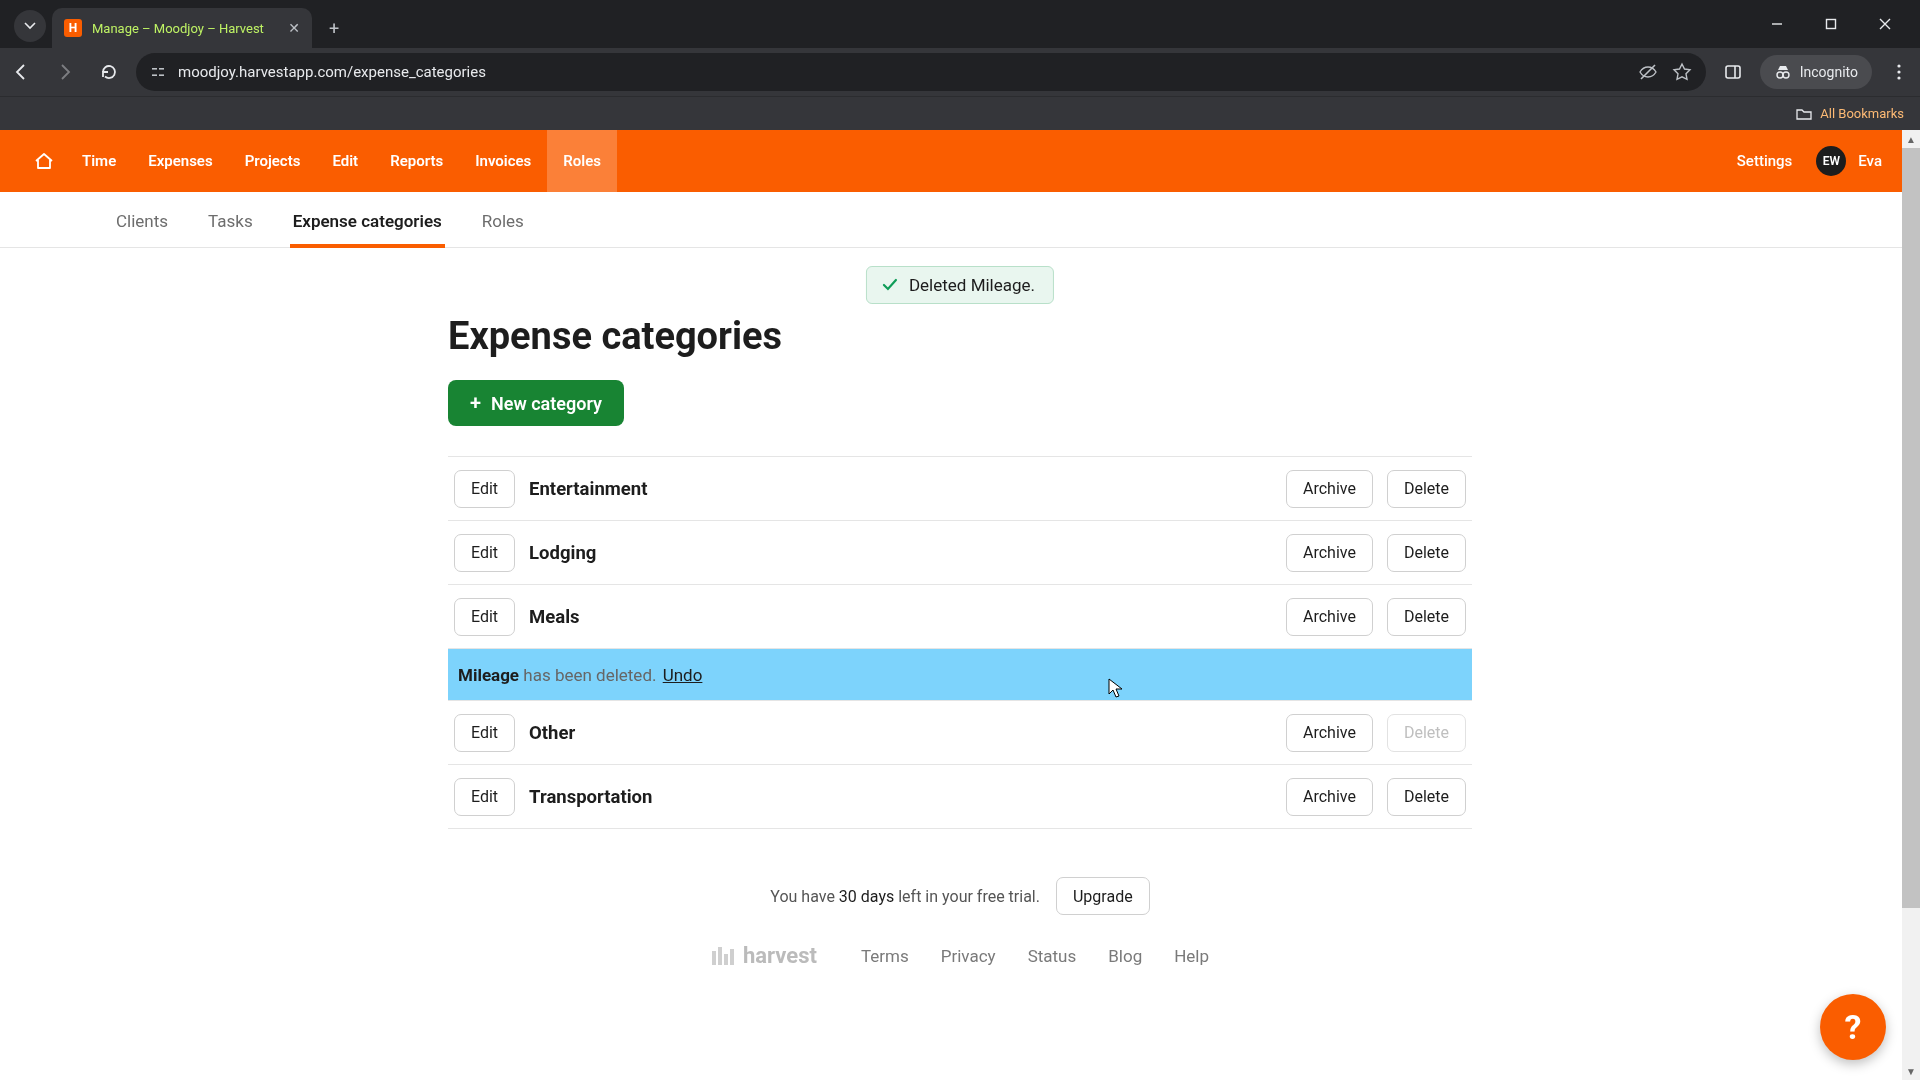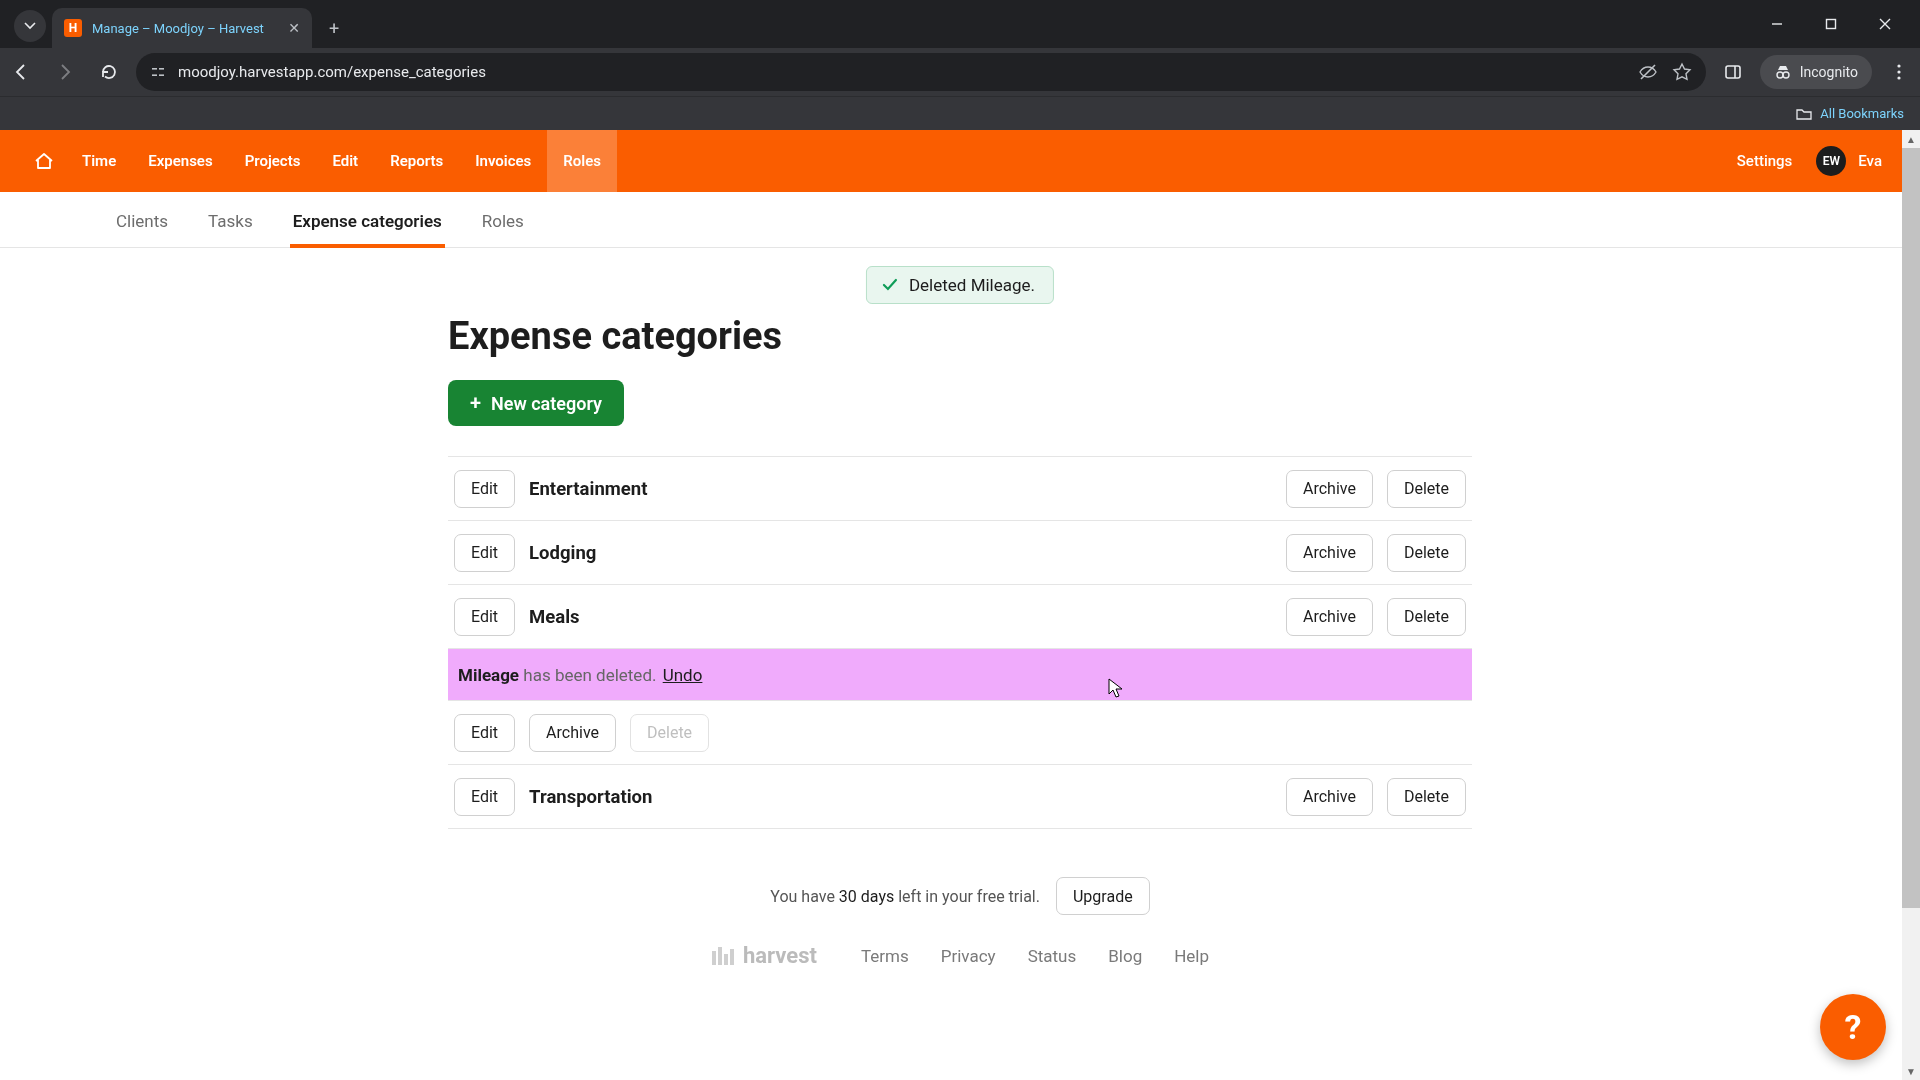--- a/index.html
+++ b/index.html
@@ -4,35 +4,35 @@
 <style>
   * { margin: 0; padding: 0; box-sizing: border-box; font-family: -apple-system, BlinkMacSystemFont, "Segoe UI", Roboto, Helvetica, Arial, sans-serif; }
   html, body { width: 1920px; height: 1080px; overflow: hidden; background: #fff; }
 
   
   .chrome { background: #202124; color: #e8eaed; }
   .tab-strip { height: 48px; display: flex; align-items: flex-end; padding: 0 8px; }
   .tab-menu { width: 32px; height: 32px; border-radius: 50%; background: #35363a; display:flex; align-items:center; justify-content:center; margin: 0 6px 6px 6px; cursor:pointer; }
   .tab { height: 40px; background: #35363a; border-radius: 10px 10px 0 0; display:flex; align-items:center; padding: 0 12px; gap:10px; min-width: 260px; position:relative; }
   .tab .favicon { width:18px; height:18px; background:#fa5d00; border-radius:3px; display:flex; align-items:center; justify-content:center; color:#fff; font-size:12px; font-weight:700; }
-  .tab .title { font-size: 13px; color:#7dd3fc; white-space:nowrap; overflow:hidden; text-overflow:ellipsis; flex:1; }
+  .tab .title { font-size: 13px; color:#bef264; white-space:nowrap; overflow:hidden; text-overflow:ellipsis; flex:1; }
   .tab .close { color:#bdc1c6; font-size:14px; cursor:pointer; }
   .new-tab { width:28px; height:28px; display:flex; align-items:center; justify-content:center; color:#bdc1c6; margin:0 0 6px 8px; cursor:pointer; font-size:18px; }
   .win-controls { margin-left:auto; display:flex; height:48px; }
   .win-controls div { width:54px; display:flex; align-items:center; justify-content:center; color:#e8eaed; cursor:pointer; }
 
   .toolbar { height: 48px; background:#35363a; display:flex; align-items:center; padding: 0 4px; gap:10px; }
   .tb-btn { width:34px; height:34px; display:flex; align-items:center; justify-content:center; color:#bdc1c6; border-radius:50%; cursor:pointer; flex-shrink:0; }
   .tb-btn.disabled { opacity:0.4; cursor:default; }
   .addr { flex:1; height:38px; background:#202124; border-radius:19px; display:flex; align-items:center; padding:0 14px; gap:12px; color:#bdc1c6; font-size:15px; }
   .addr .url { color:#e8eaed; }
   .addr .right-icons { margin-left:auto; display:flex; gap:14px; align-items:center; }
   .incog-pill { height:34px; border-radius:17px; background:#4a4b4f; color:#e8eaed; display:flex; align-items:center; padding:0 14px; gap:8px; font-size:14px; flex-shrink:0; }
 
-  .bookmarks-bar { height:34px; background:#35363a; border-top:1px solid #2b2c2f; display:flex; align-items:center; justify-content:flex-end; padding:0 16px; gap:8px; color:#7dd3fc; font-size:13px; }
+  .bookmarks-bar { height:34px; background:#35363a; border-top:1px solid #2b2c2f; display:flex; align-items:center; justify-content:flex-end; padding:0 16px; gap:8px; color:#fdba74; font-size:13px; }
 
   
   .viewport { position: relative; width:1920px; height: calc(1080px - 48px - 48px - 34px); background:#fff; overflow:hidden; }
   .scrolltrack { position:absolute; right:0; top:0; bottom:0; width:18px; background:#f1f1f1; }
   .scrollthumb { position:absolute; right:0; top:18px; width:18px; height:760px; background:#c2c2c2; }
   .scroll-arrow { position:absolute; right:0; width:18px; height:18px; display:flex; align-items:center; justify-content:center; color:#666; font-size:10px;}
   .scroll-arrow.up { top:0; }
   .scroll-arrow.down { bottom:0; }
 
   .topnav { height:62px; background:#fa5d00; display:flex; align-items:stretch; padding:0 22px; color:#fff; }
@@ -52,21 +52,21 @@
   .toast { position:absolute; top:18px; left:50%; transform:translateX(-50%); background:#e9f6ef; border:1px solid #b8e0c9; color:#1d1d1d; border-radius:6px; padding:8px 18px 8px 14px; font-size:17px; display:flex; align-items:center; gap:10px; }
   .toast .check { color:#0f9d58; }
 
   h1.page-title { font-size:38px; font-weight:700; color:#1d1d1d; margin: 44px 0 22px; }
 
   .new-btn { background:#188433; color:#fff; border:none; border-radius:8px; height:46px; padding:0 22px; font-size:18px; font-weight:600; display:inline-flex; align-items:center; gap:10px; cursor:pointer; margin-bottom:30px; }
   .new-btn .plus { font-size:20px; }
 
   .cat-list { border-top:1px solid #e5e5e5; }
   .cat-row { display:flex; align-items:center; height:64px; border-bottom:1px solid #e5e5e5; gap:14px; padding:0 6px; }
-  .cat-row.deleted { background:#f0abfc; height:52px; }
+  .cat-row.deleted { background:#7dd3fc; height:52px; }
   .btn { height:38px; border:1px solid #d0d0d0; background:#fff; border-radius:7px; padding:0 16px; font-size:16px; color:#1d1d1d; cursor:pointer; }
   .btn.disabled { color:#bfbfbf; cursor:default; border-color:#e2e2e2; }
   .cat-name { font-size:18.5px; font-weight:700; color:#1d1d1d; flex:1; }
   .deleted-text { font-size:17px; color:#666; flex:1; padding-left:4px; }
   .deleted-text .dname { color:#1d1d1d; font-weight:700; }
   .deleted-text .undo { color:#1d1d1d; text-decoration:underline; cursor:pointer; margin-left:2px;}
 
   .trial { text-align:center; margin-top:48px; font-size:16px; color:#555; display:flex; align-items:center; justify-content:center; gap:16px; }
   .trial .upgrade { }
 
@@ -253,20 +253,21 @@
       <div class="cat-row deleted">
         <div class="deleted-text">
           <span class="dname">Mileage</span>
           <span>has been deleted.</span>
           <span class="undo">Undo</span>
         </div>
       </div>
 
       <div class="cat-row">
         <button class="btn">Edit</button>
+        <div class="cat-name">Other</div>
         <button class="btn">Archive</button>
         <button class="btn disabled">Delete</button>
       </div>
 
       <div class="cat-row">
         <button class="btn">Edit</button>
         <div class="cat-name">Transportation</div>
         <button class="btn">Archive</button>
         <button class="btn">Delete</button>
       </div>

